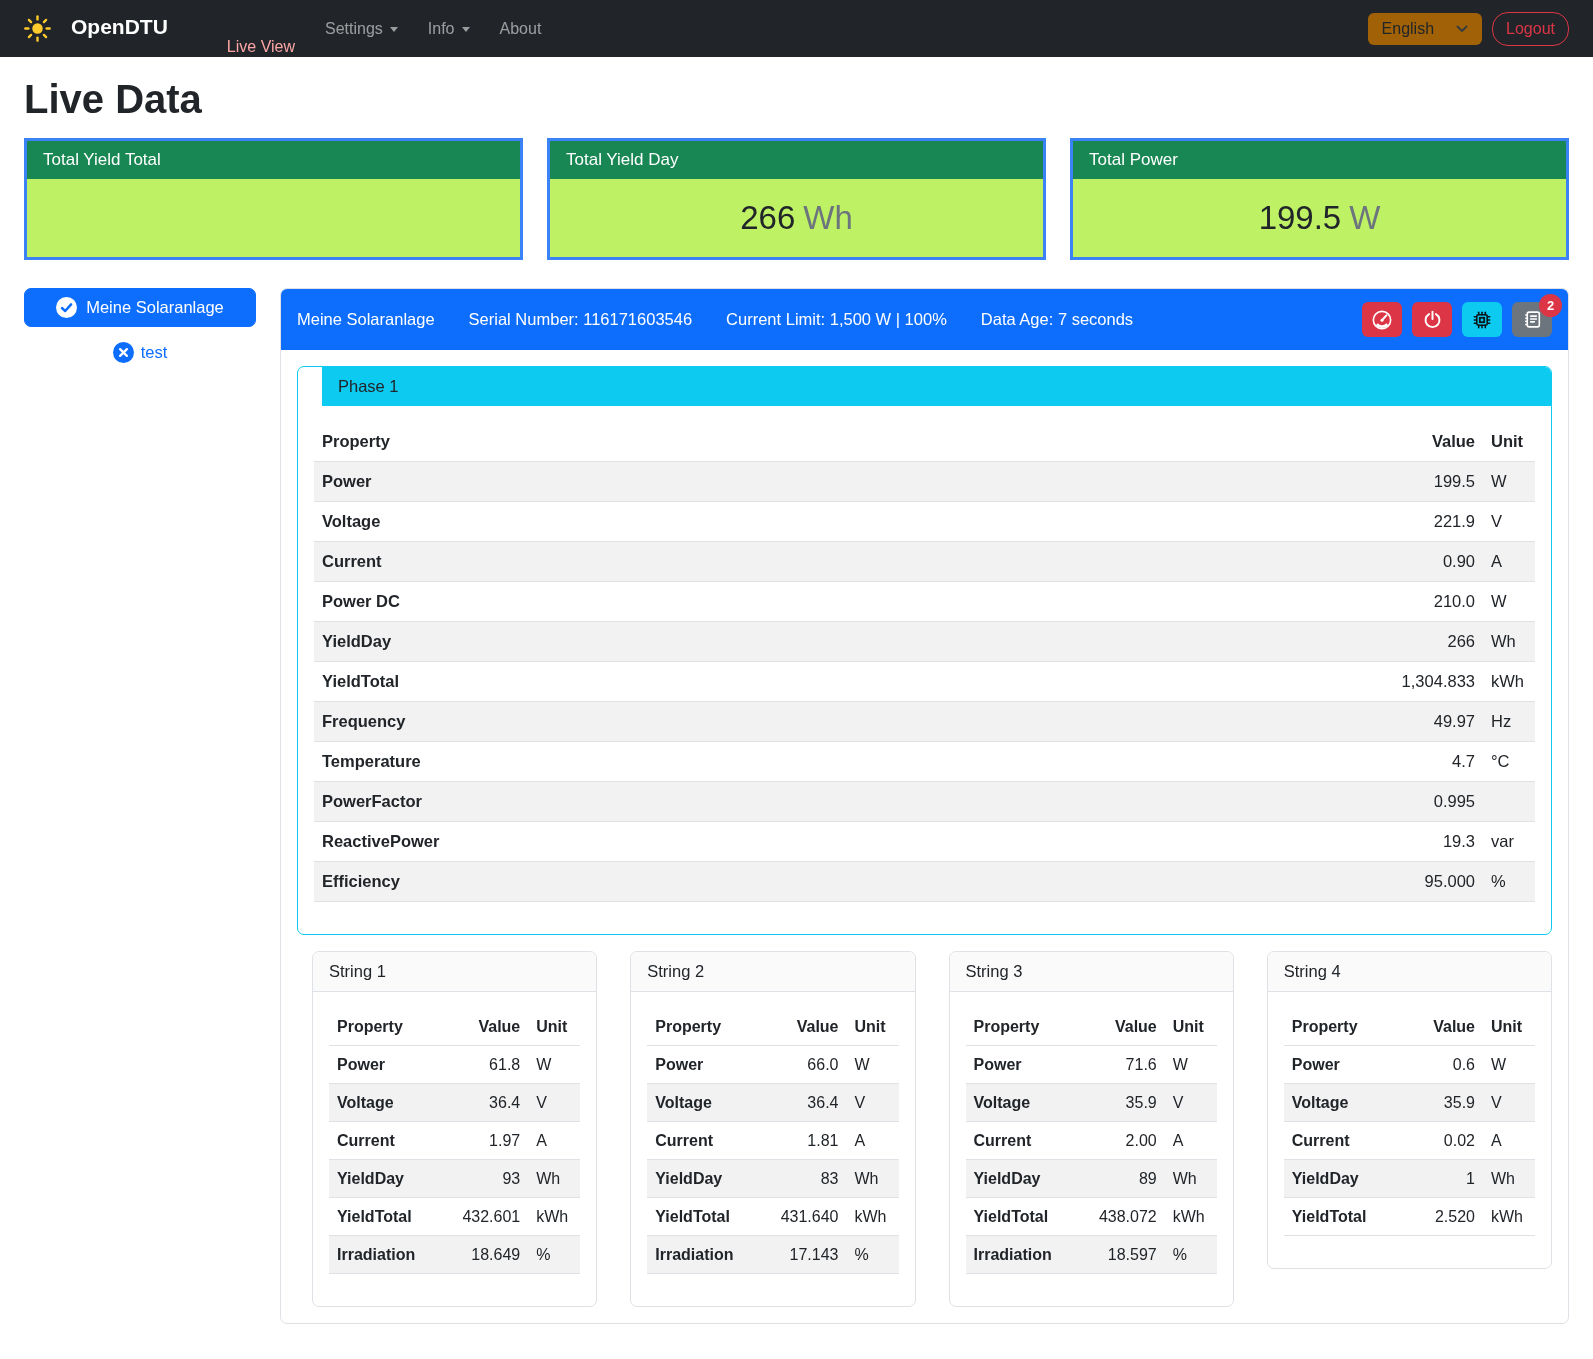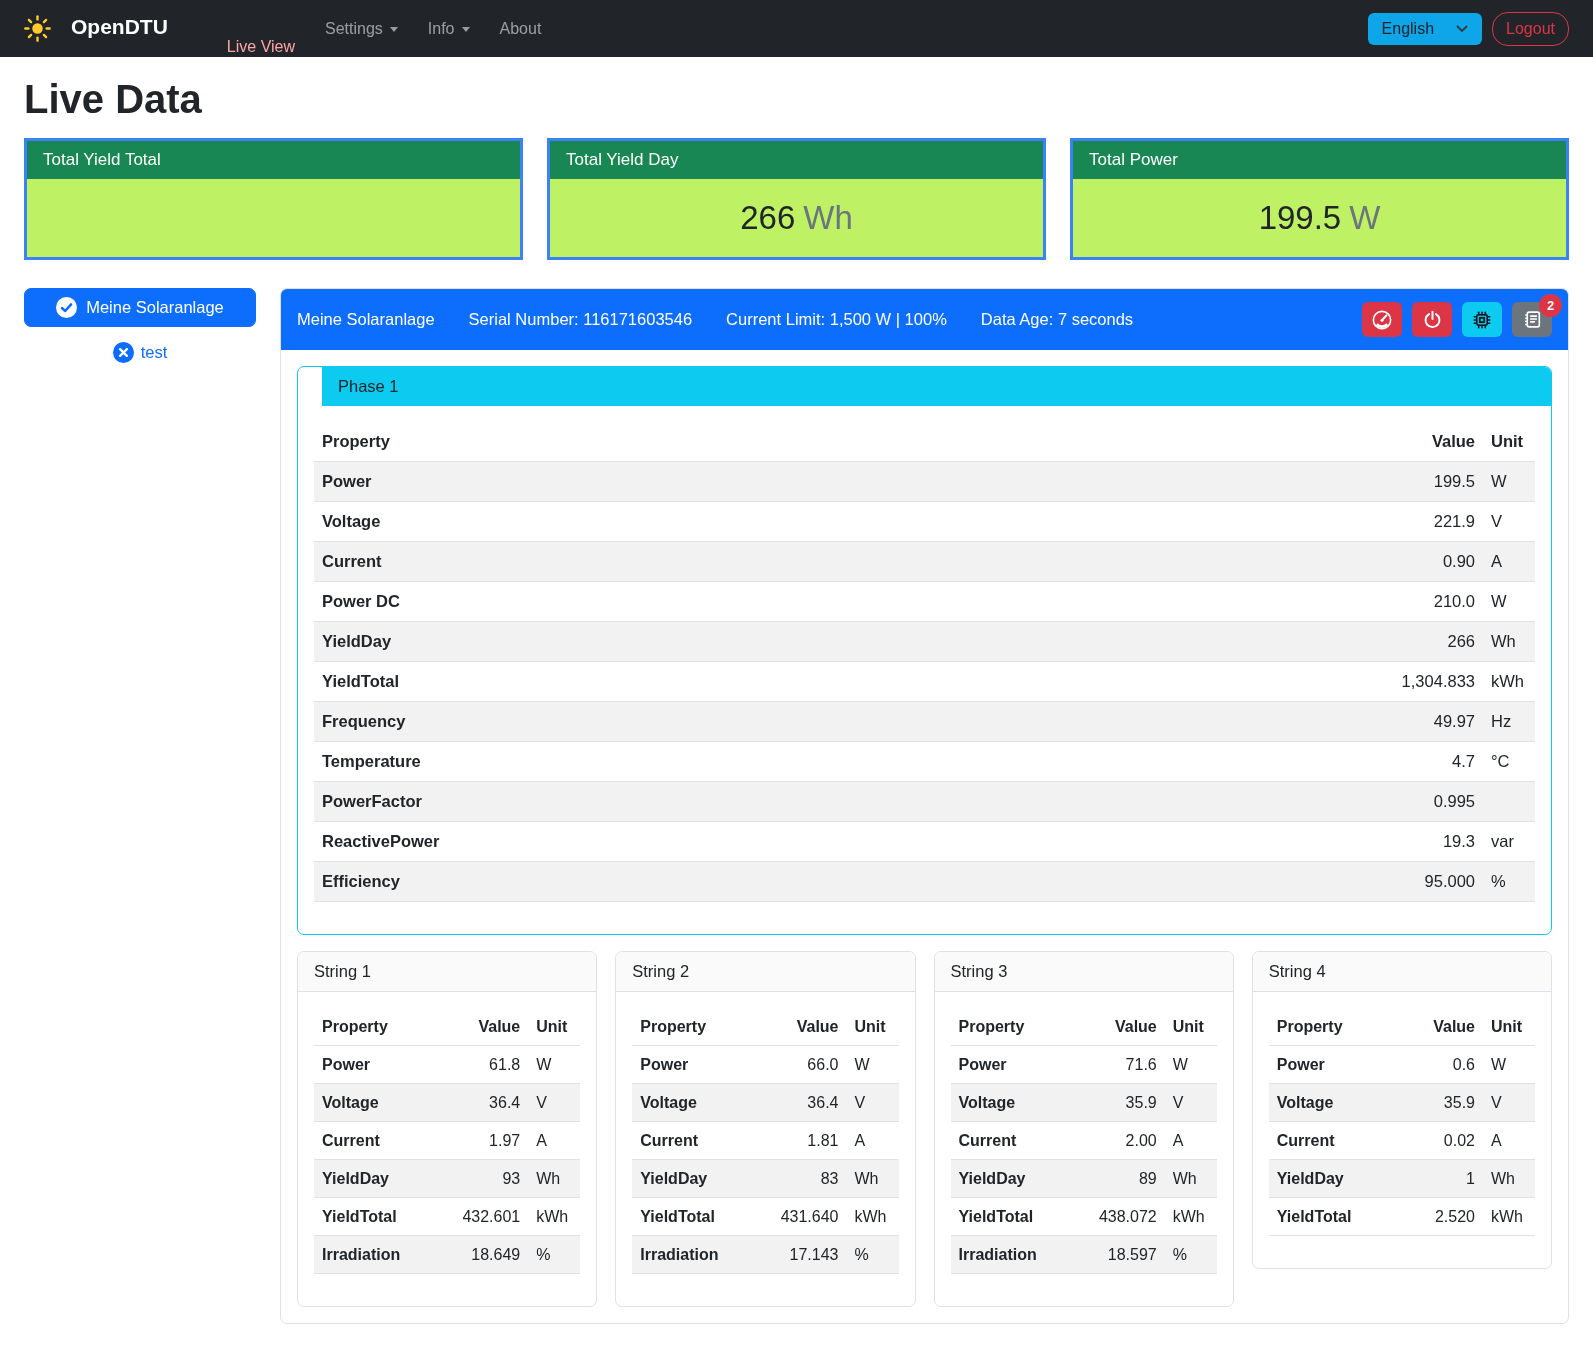--- a/index.html
+++ b/index.html
@@ -15,21 +15,21 @@
   }
   .brand { display:flex; align-items:flex-start; gap:20px; color:#fff;
     font-size:21px; font-weight:700; margin-right:36px; cursor:pointer; }
   .nav { display:flex; list-style:none; align-items:center; }
   .nav li { color:rgba(255,255,255,0.55); font-size:16px; padding:8px 15px; cursor:pointer; }
   .nav li.active { color:#fca5a5;margin-top:36px; }
   .caret { display:inline-block; width:0; height:0; border-left:4.5px solid transparent;
     border-right:4.5px solid transparent; border-top:5px solid currentColor;
     margin-left:7px; vertical-align:middle; }
   .nav-right { margin-left:auto; display:flex; align-items:center; gap:10px; }
-  .lang-select { background:#0ea5e9; color:#212529; border-radius:6px; font-size:16px;
+  .lang-select { background:#a16207; color:#212529; border-radius:6px; font-size:16px;
     padding:7px 14px; display:flex; align-items:center; gap:22px; cursor:pointer; }
   .logout-btn { background:transparent; border:1px solid #dc3545; color:#dc3545;
     font-size:16px; border-radius:16px; padding:7px 13px; cursor:pointer;
     font-family:inherit; }
 
   
   .page { padding:16px 24px 24px 24px; }
   h1.page-title { font-size:40px; font-weight:700; margin:4px 0 16px 0; }
 
   
@@ -75,21 +75,21 @@
   table.props th, table.props td { padding:10px 8px; border-bottom:1px solid #dee2e6; text-align:left; }
   table.props thead th { font-weight:700; }
   table.props tbody th { font-weight:700; }
   table.props .val { text-align:right; white-space:nowrap; }
   table.props .unit { width:52px; white-space:nowrap; }
   table.stripe-odd tbody tr:nth-child(odd) { background:#f2f2f2; }
   table.stripe-even tbody tr:nth-child(even) { background:#f2f2f2; }
 
   
   .strings-row { display:flex; gap:18px; margin-top:16px; align-items:flex-start; }
-  .string-card { flex:1; border:1px solid #dee2e6; border-radius:7px; background:#fff; }
+  .string-card { flex:1; border:1px solid #dee2e6; border-radius:7px; background:#fff;margin-left:15px; }
   .string-card .head { background:#fafafa; border-bottom:1px solid #dee2e6; border-radius:6px 6px 0 0;
     font-size:16.5px; padding:10px 16px; }
   .string-card .body { padding:16px; }
   .string-card table.props { font-size:16px; }
   .string-card table.props th, .string-card table.props td { padding:9.5px 8px; }
 </style>
 </head>
 <body>
 
 <nav class="navbar">

